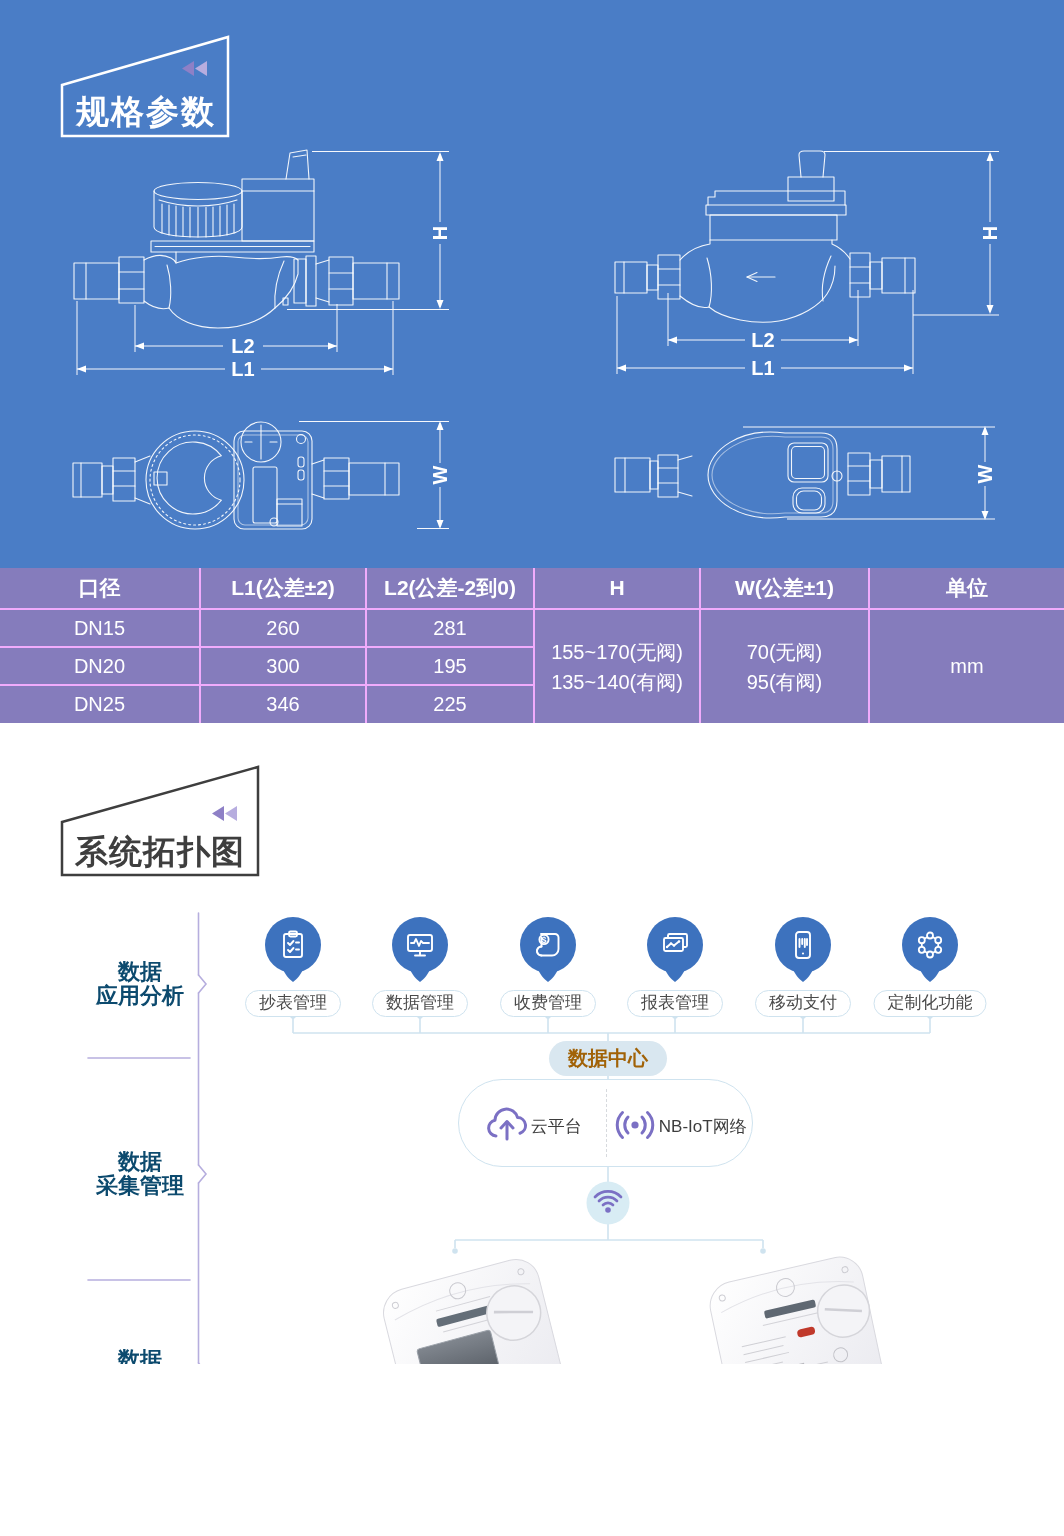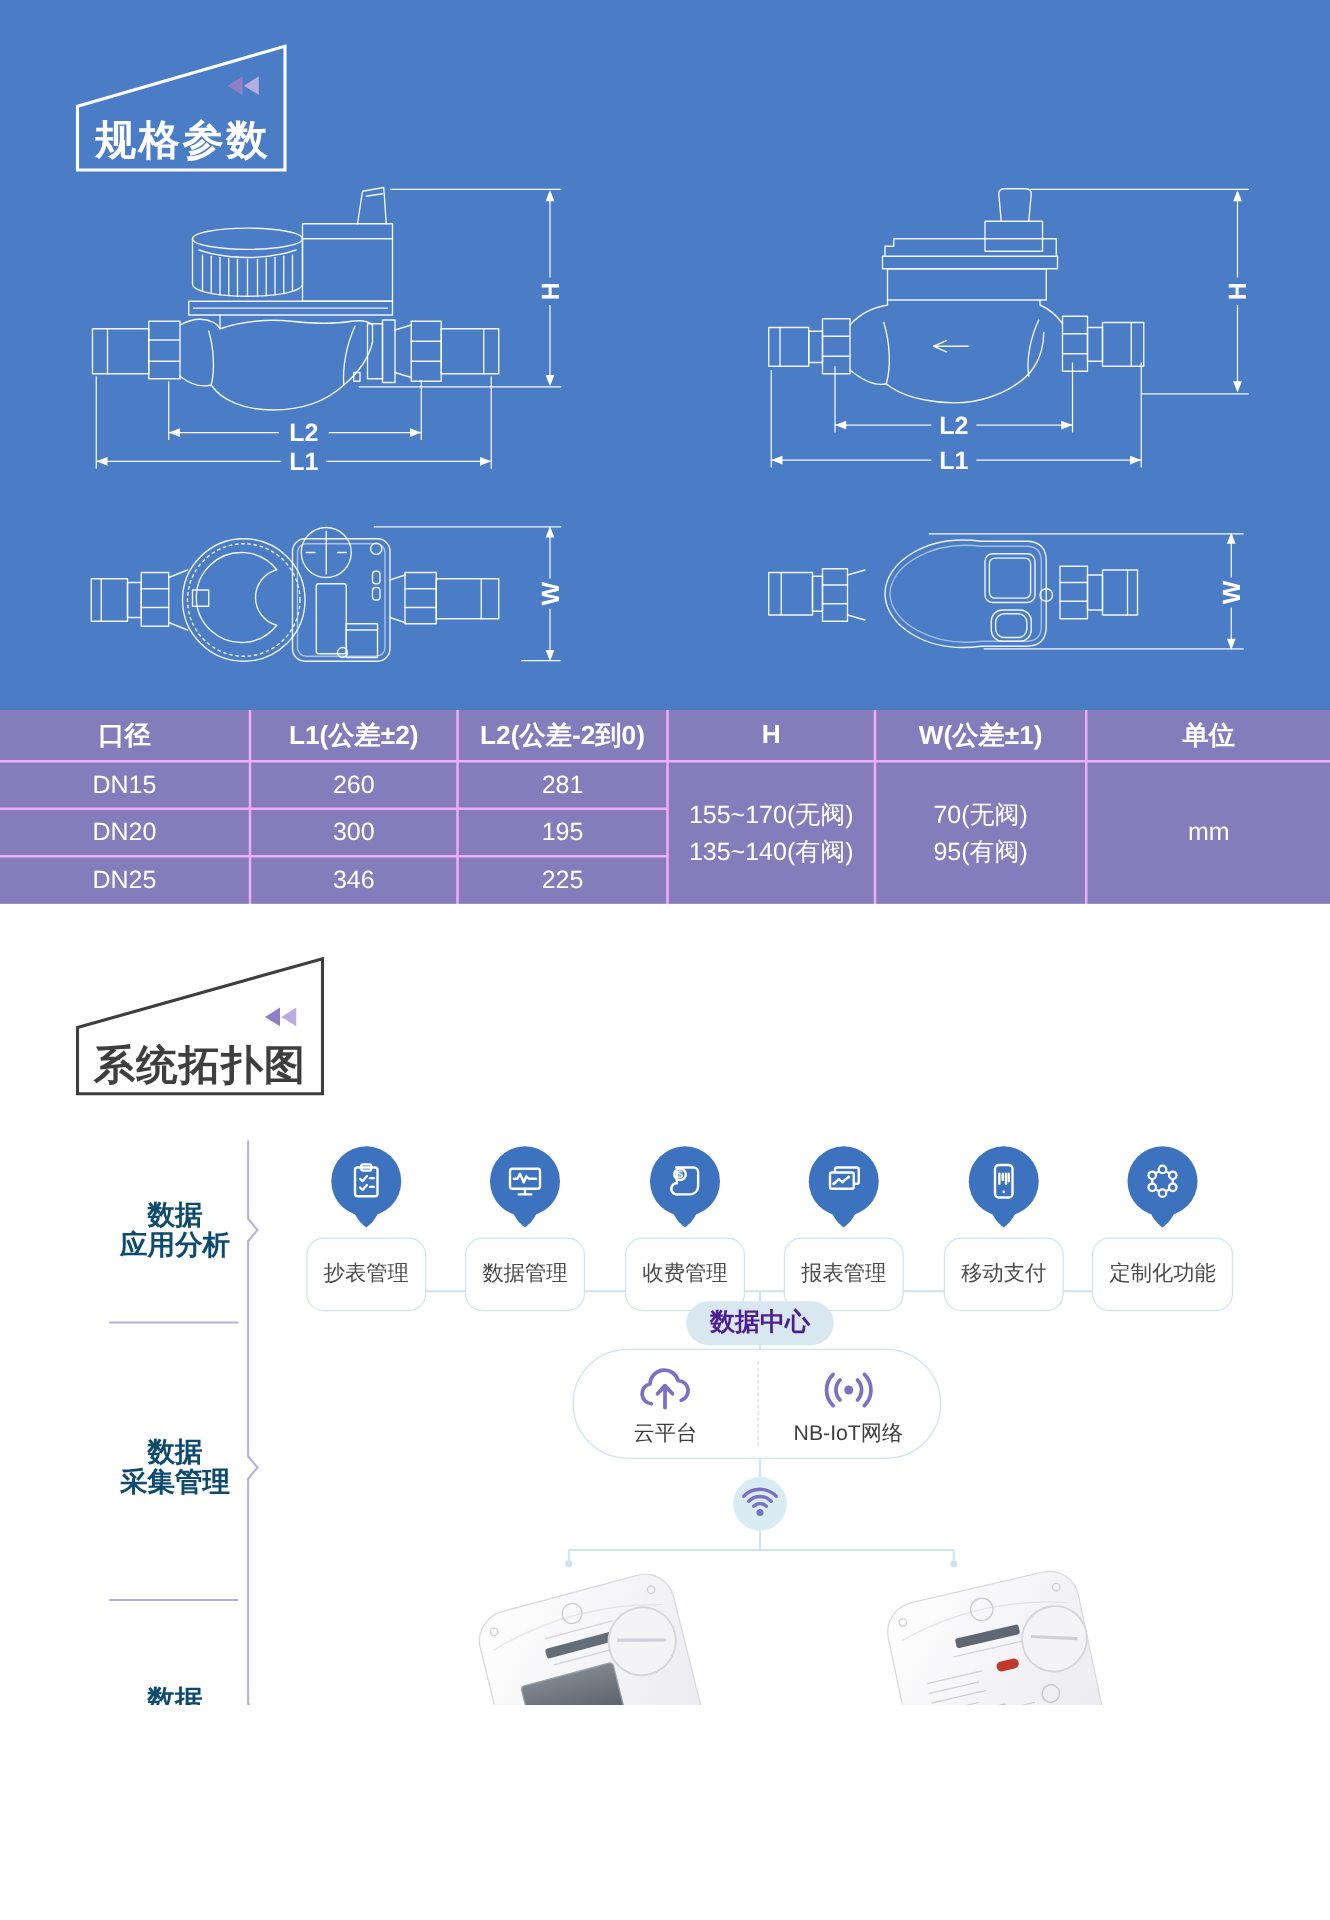--- a/index.html
+++ b/index.html
@@ -17,26 +17,26 @@
     grid-template-rows:40px 36px 36px 37px;gap:2px;}
   .spec-table>div{background:var(--table-purple);color:#fff;display:flex;align-items:center;justify-content:center;flex-direction:column;}
   .spec-table .th{font-weight:bold;font-size:21px;}
   .spec-table .td{font-size:20px;}
   .hw div{line-height:30px;}
   
   .rail-label{position:absolute;width:160px;left:60px;text-align:center;font-weight:bold;
     font-size:22px;line-height:24px;color:#0c4a6e;}
   .bubble{position:absolute;width:64px;height:70px;}
   .app-pill{position:absolute;top:990px;height:25px;line-height:23px;border:1.5px solid var(--connector-blue);
-    border-radius:14px;background:#fff;padding:16px 13px;font-size:17px;color:#4a4a4a;transform:translateX(-50%);white-space:nowrap;}
+    border-radius:14px;background:#fff;padding:0 13px;font-size:17px;color:#4a4a4a;transform:translateX(-50%);white-space:nowrap;}
   .dc-pill{position:absolute;left:608px;top:1041px;transform:translateX(-50%);height:35px;line-height:35px;
-    padding:0 19px;border-radius:18px;background:#d9e7f0;color:#4c1d95;font-weight:bold;font-size:20px;}
+    padding:0 19px;border-radius:18px;background:#d9e7f0;color:#a16207;font-weight:bold;font-size:20px;}
   .platform{position:absolute;left:458px;top:1079px;width:295px;height:88px;border:1.5px solid var(--connector-blue);
     border-radius:44px;background:#fff;box-sizing:border-box;display:flex;}
-  .plat-col{flex:1;display:flex;flex-direction:column;align-items:center;justify-content:center;padding-top:4px;}
+  .plat-col{flex:1;display:flex;flex-direction:row;align-items:center;justify-content:center;padding-top:4px;}
   .plat-label{font-size:17px;color:#3d3d3d;margin-top:3px;}
   .plat-divider{position:absolute;left:147px;top:9px;bottom:9px;width:0;border-left:1.5px dashed #d7dade;}
   .ftr-blue{left:0;top:1502px;width:200px;height:32px;background:var(--hero-blue);}
   .ftr-purple{left:200px;top:1502px;width:864px;height:34px;background:var(--footer-purple);}
 </style>
 </head>
 <body>
 
 <div id="page">
 

